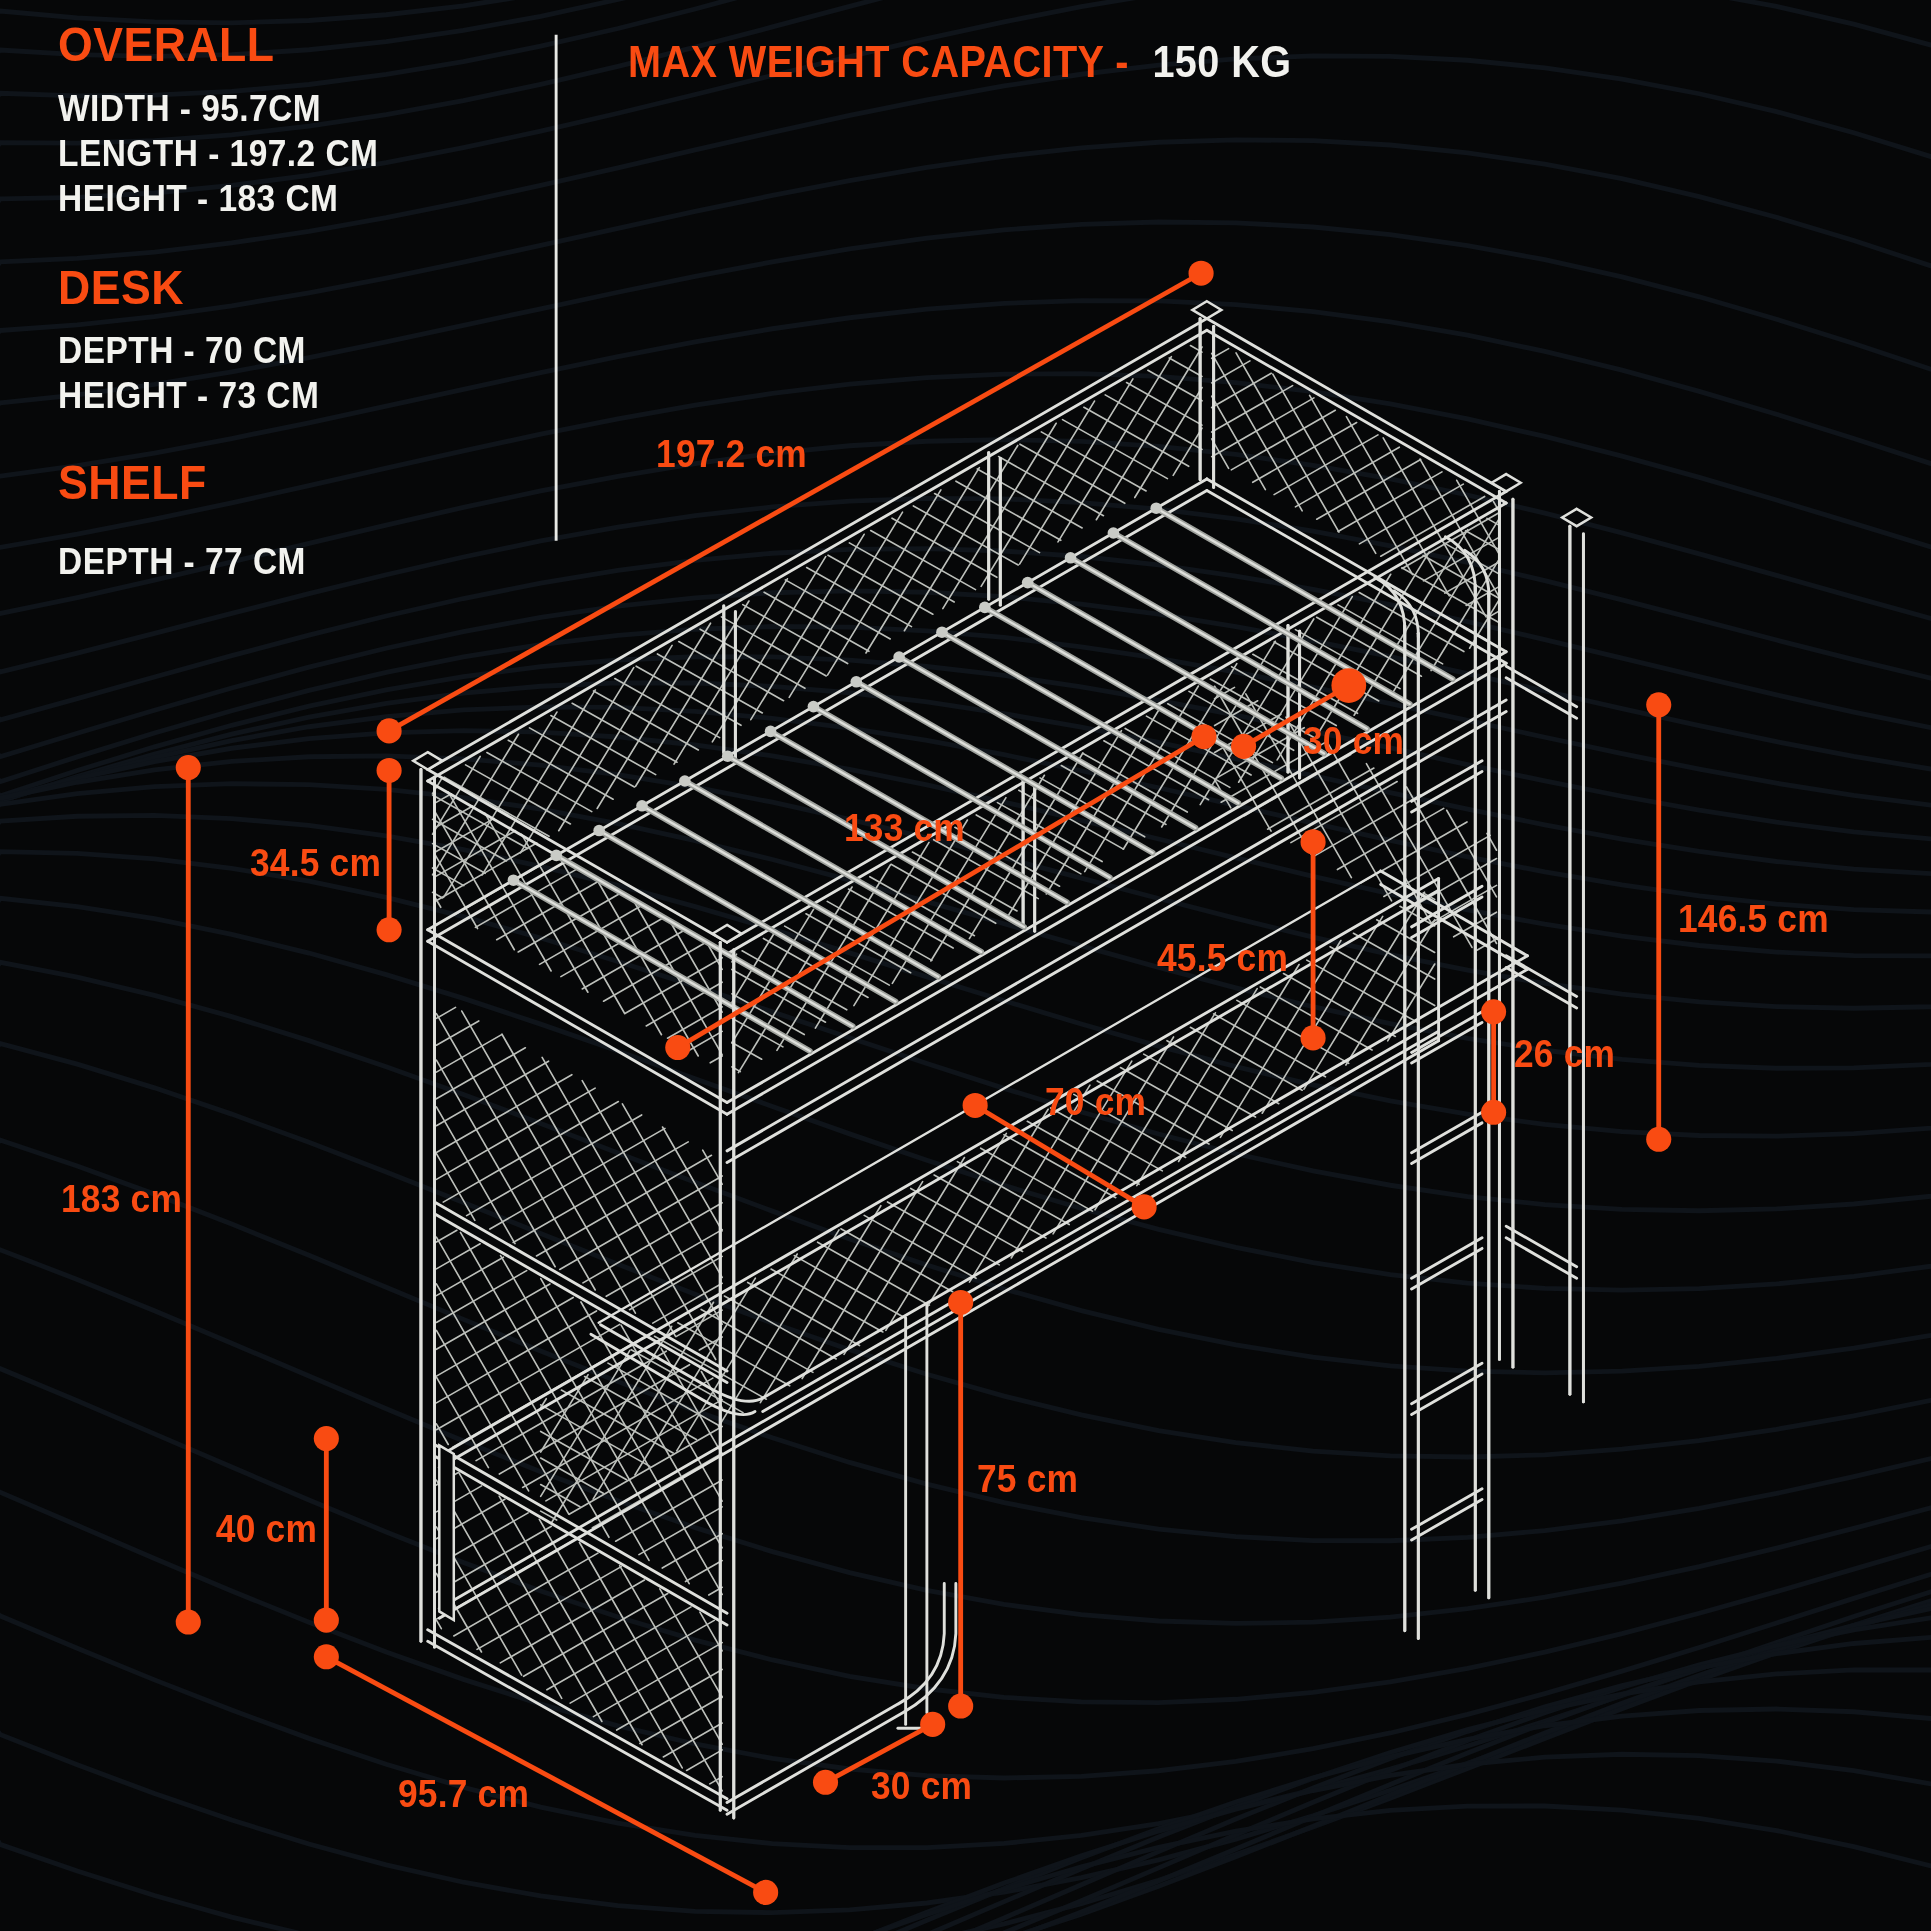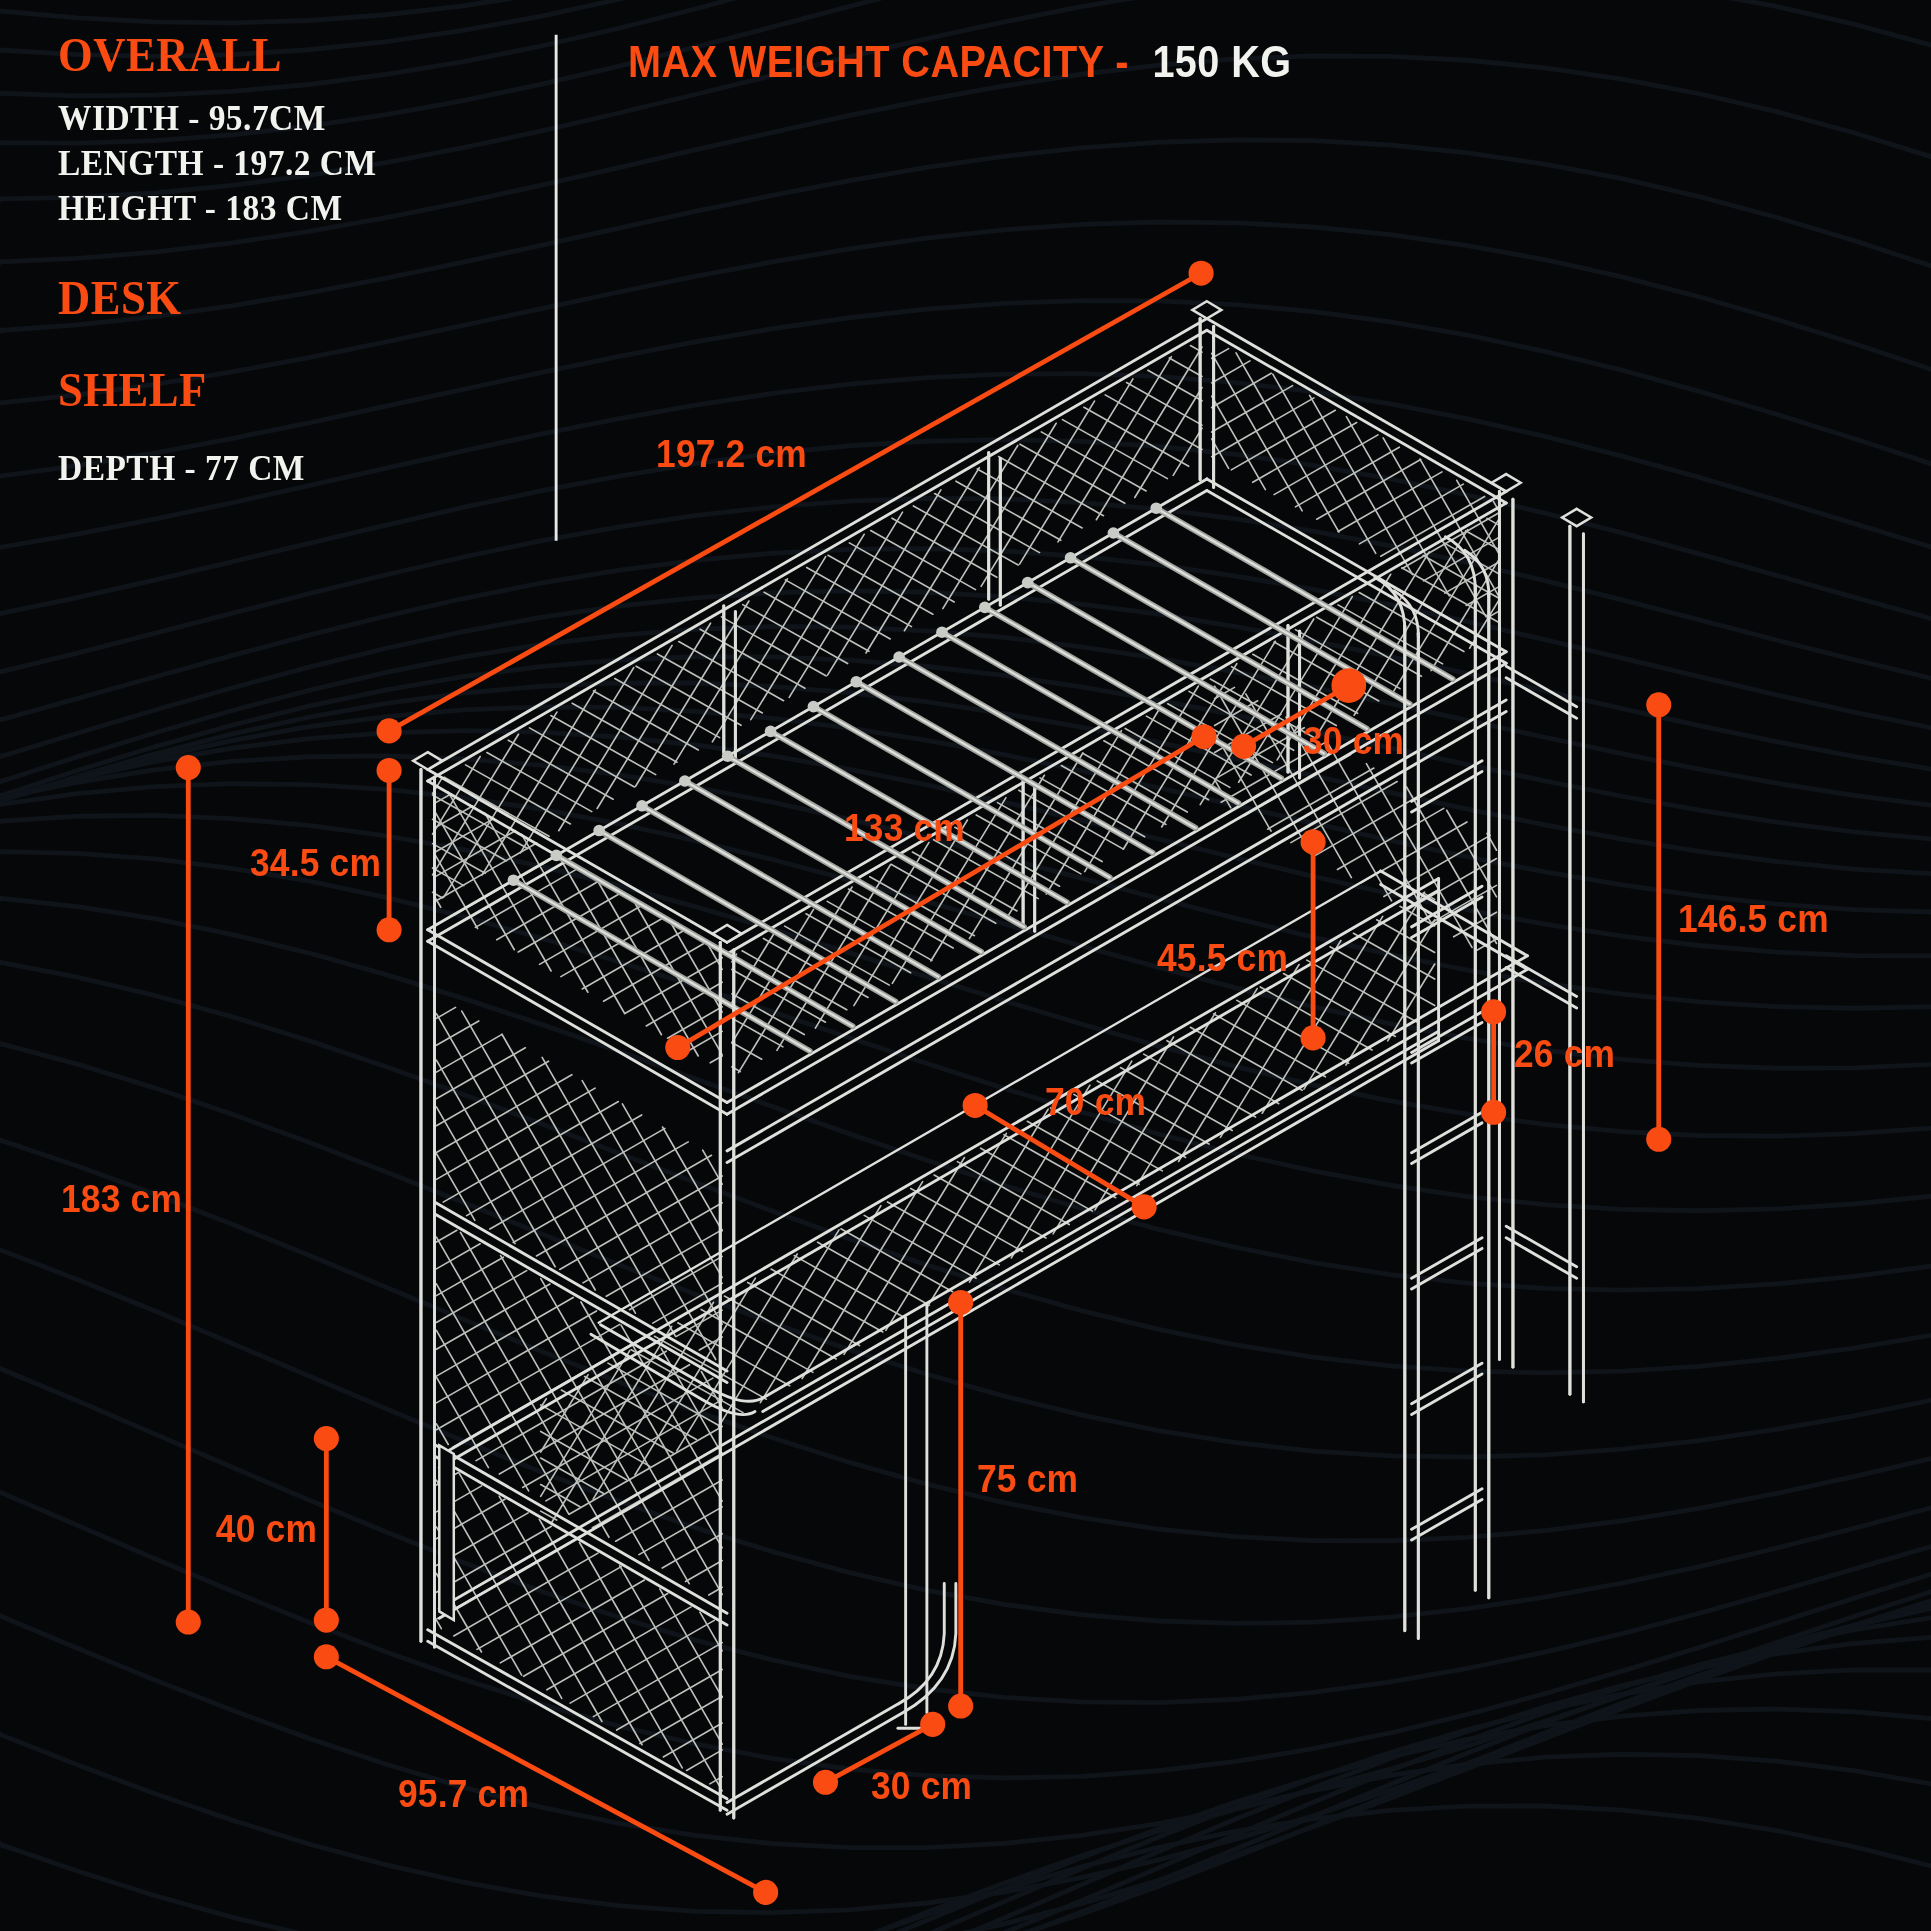--- a/index.html
+++ b/index.html
@@ -674,28 +674,32 @@
         </g>
         <g>
           <line x1="1547" y1="1048" x2="1547" y2="1152" stroke="#F94B12" stroke-width="5"></line>
           <circle cx="1547" cy="1048" r="13" fill="#F94B12"></circle>
           <circle cx="1547" cy="1152" r="13" fill="#F94B12"></circle>
         </g>
       </g>
     <line x1="576" y1="36" x2="576" y2="560" stroke="#E9EAE6" stroke-width="3"></line>
   </svg>
 
-  <div class="abs" style="left:58px;top:27px;font-family:Liberation Serif, serif;">
+  <div class="abs" style="left:58px;top:17px;">
     <div class="hd">OVERALL</div>
     <div style="margin-top:13.5px;">
       <div class="row">WIDTH - 95.7CM</div>
       <div class="row">LENGTH - 197.2 CM</div>
       <div class="row">HEIGHT - 183 CM</div>
     </div>
     <div class="hd" style="margin-top:39px;">DESK</div>
+    <div style="margin-top:13.5px;">
+      <div class="row">DEPTH - 70 CM</div>
+      <div class="row">HEIGHT - 73 CM</div>
+    </div>
     <div class="hd" style="margin-top:37px;">SHELF</div>
     <div style="margin-top:29px;">
       <div class="row">DEPTH - 77 CM</div>
     </div>
   </div>
 
   <div class="abs hdr" style="left:628px;top:37px;">
     <span class="o">MAX WEIGHT CAPACITY -</span>
     <span class="w" style="margin-left:13.5px;">150 KG</span>
   </div>

